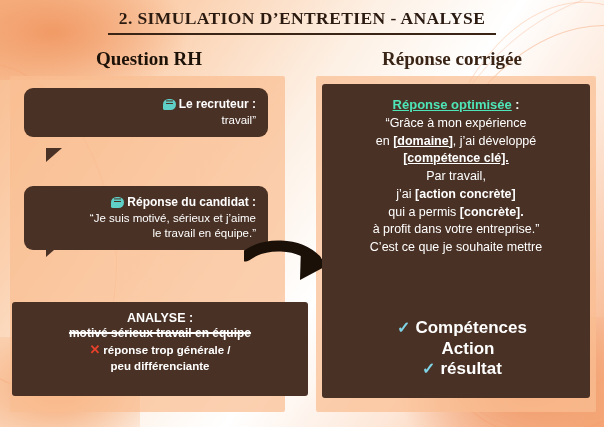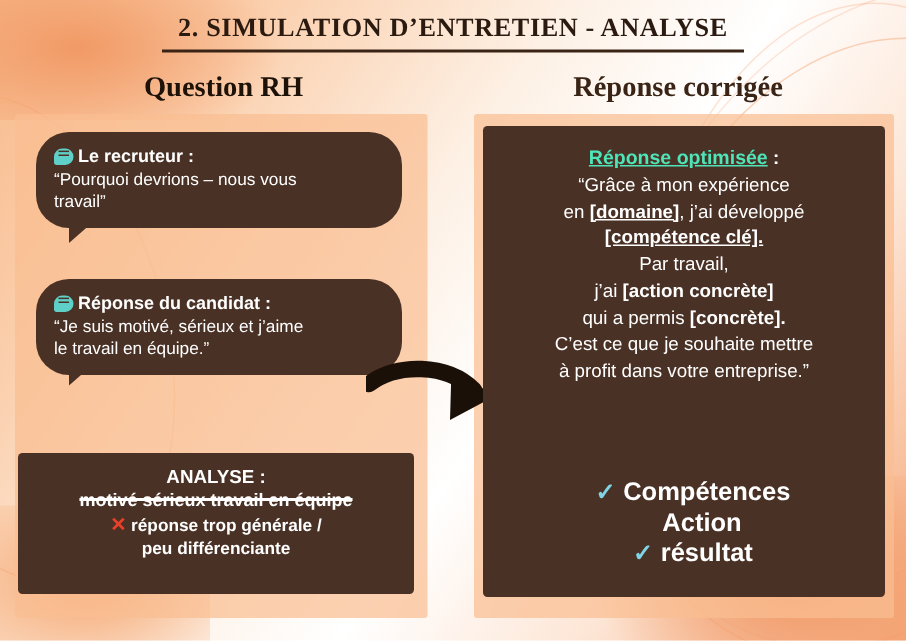--- a/index.html
+++ b/index.html
@@ -91,22 +91,22 @@
     height: 336px;
     background: rgba(250, 190, 146, 0.72);
     border-radius: 2px;
   }
 
   
   .bubble {
     position: absolute;
     background: #4a3125;
     color: #ffffff;
-    border-radius: 22px;
-    text-align: left;
+    border-radius: 9px;
+    text-align: right;
     padding: 9px 12px;
     box-sizing: border-box;
     font-size: 11.5px;
     line-height: 1.32;
   }
   .bubble .lead {
     font-weight: bold;
     font-size: 12px;
   }
   .bubble .quote { font-size: 11.5px; }
@@ -144,21 +144,21 @@
     width: 7px; height: 1.4px;
     background: #4a3125;
     box-shadow: 0 -2.6px 0 #4a3125;
   }
 
   
   #analysis-box {
     position: absolute;
     left: 12px;
     top: 302px;
-    width: 264px;
+    width: 296px;
     height: 94px;
     background: #4a3125;
     border-radius: 3px;
     color: #ffffff;
     text-align: center;
     padding: 8px 8px;
     box-sizing: border-box;
     font-size: 12px;
     line-height: 1.3;
   }
@@ -268,21 +268,20 @@
   <div id="header-left" class="col-header">Question RH</div>
   <div id="header-right" class="col-header">Réponse corrigée</div>
 
   <div id="left-panel"></div>
   <div id="right-panel"></div>
 
   <div id="bubble1" class="bubble">
     <div class="lead">
       <span class="chat-icon"></span><span>Le recruteur :</span>
     </div>
-    <div class="quote">“Pourquoi devrions – nous vous</div>
     <div class="quote">travail”</div>
   </div>
   <div id="bubble1-tail" class="bubble-tail"></div>
 
   <div id="bubble2" class="bubble">
     <div class="lead">
       <span class="chat-icon"></span><span>Réponse du candidat :</span>
     </div>
     <div class="quote">“Je suis motivé, sérieux et j’aime</div>
     <div class="quote">le travail en équipe.”</div>
@@ -314,22 +313,22 @@
     <div>
       <span class="bold-u">[compétence clé].</span>
     </div>
     <div>Par travail,</div>
     <div>
       <span>j’ai </span><span class="bold">[action concrète]</span>
     </div>
     <div>
       <span>qui a permis </span><span class="bold">[concrète].</span>
     </div>
+    <div>à profit dans votre entreprise.”</div>
     <div>C’est ce que je souhaite mettre</div>
-    <div>à profit dans votre entreprise.”</div>
   </div>
 
   <div id="results-box">
     <div id="res1" class="r-line">
       <span class="check">✓</span><span>Compétences</span>
     </div>
     <div id="res2" class="r-line">
       <span>Action</span>
     </div>
     <div id="res3" class="r-line">

